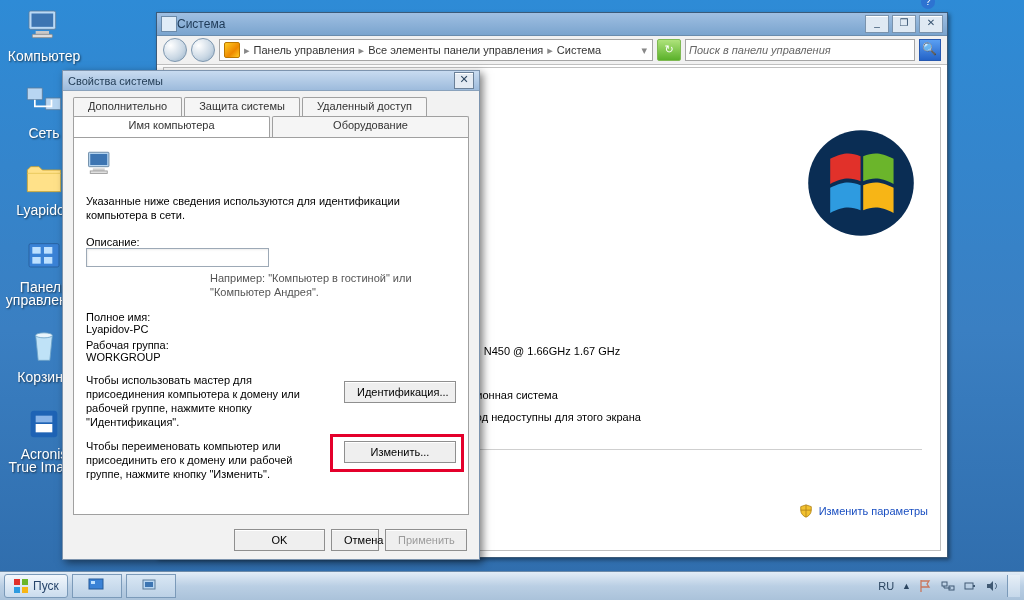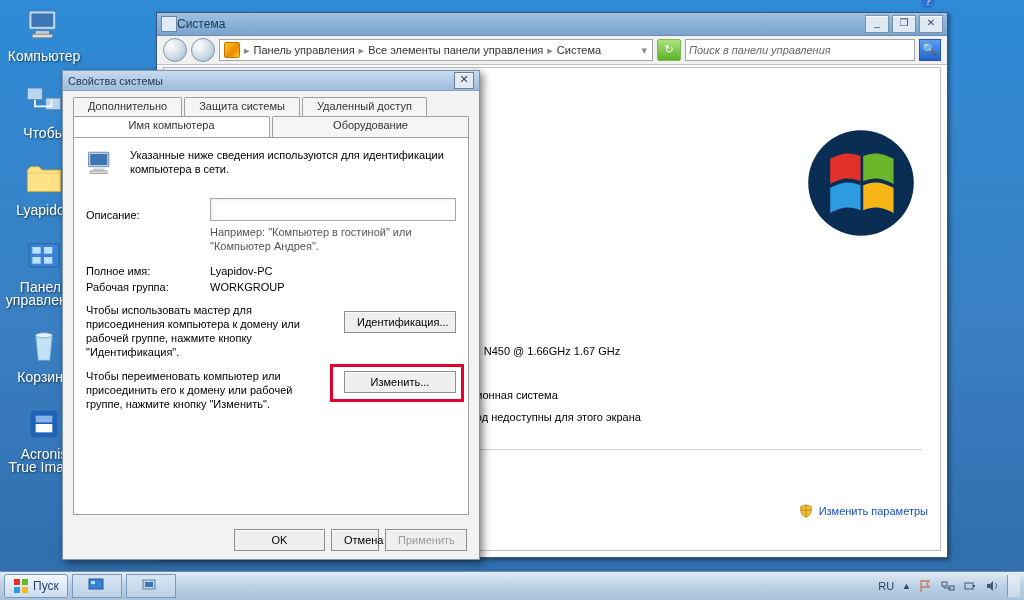--- a/index.html
+++ b/index.html
@@ -45,22 +45,22 @@
   .dlg-title .spacer{flex:1;}
   .dlg-close{width:18px;height:15px;border:1px solid #6a8098;background:#e4ebf3;font-size:11px;line-height:12px;text-align:center;color:#2c4661;box-shadow:inset 0 1px 0 #fff;}
   .dlg-body{position:absolute;top:26px;left:10px;right:10px;bottom:44px;}
   .tab-row{height:20px;display:flex;gap:2px;position:relative;}
   .tab{padding:2px 14px;background:#f5f5f5;border:1px solid #a0a0a0;border-bottom:none;font-size:11px;color:#333;border-radius:2px 2px 0 0;}
   .tab-row2{margin-top:-1px;height:21px;display:flex;gap:2px;}
   .tab.active{background:#fff;position:relative;z-index:2;}
   .tab-frame{position:absolute;top:40px;left:0;right:0;bottom:0;background:#fff;border:1px solid #a0a0a0;padding:10px 12px;}
   .pcicon{display:inline-block;vertical-align:top;}
   .pcicon svg{width:34px;height:34px;}
-  .intro{display:flex;gap:10px;margin-bottom:14px;}
-  .field-row{display:flex;align-items:flex-end;margin-bottom:4px;}
+  .intro{display:flex;gap:10px;margin-bottom:14px;flex-direction:column;}
+  .field-row{display:flex;align-items:flex-start;margin-bottom:4px;flex-direction:column;}
   .field-row .lbl{width:124px;}
   .tbox{flex:1;height:19px;border:1px solid #9da9b6;background:#fff;box-shadow:inset 1px 1px 2px rgba(0,0,0,.08);}
   .example{margin:4px 0 12px 124px;color:#555;line-height:14px;}
   .ident-text{margin:10px 0;line-height:14px;width:220px;}
   .dlg-btn{height:22px;border:1px solid #8f8f8f;background:#efefef;padding:0 12px;font-size:11px;box-shadow:inset 0 1px 0 #fff;cursor:pointer;}
   .side-btn{position:absolute;right:0;width:112px;text-align:center;}
   .redbox{position:absolute;right:-8px;width:128px;height:32px;border:3px solid #e4002b;top:-5px;pointer-events:none;}
   .dlg-footer{position:absolute;left:0;right:0;bottom:0;height:38px;display:flex;justify-content:flex-end;align-items:center;gap:6px;padding:0 12px;}
   .dlg-footer .dlg-btn[disabled]{color:#9b9b9b;}
   
@@ -90,21 +90,21 @@
       <span>Компьютер</span>
     </div>
     <div class="dicon">
       <div class="gl">
         <svg viewBox="0 0 48 48">
             <rect x="4" y="6" width="18" height="14" rx="1" fill="#b8d6f2" stroke="#5d7c9a"></rect>
             <rect x="26" y="18" width="18" height="14" rx="1" fill="#b8d6f2" stroke="#5d7c9a"></rect>
             <path d="M13 20v8h20v-8" stroke="#fff" stroke-width="2" fill="none"></path>
           </svg>
       </div>
-      <span>Чтобы</span>
+      <span>Сеть</span>
     </div>
     <div class="dicon">
       <div class="gl">
         <svg viewBox="0 0 48 48">
             <path d="M4 12l4-4h10l4 4h22v26H4z" fill="#ffe189" stroke="#caa12b"></path>
             <path d="M4 16h40" stroke="#e7c558"></path>
           </svg>
       </div>
       <span>Lyapidov</span>
     </div>

